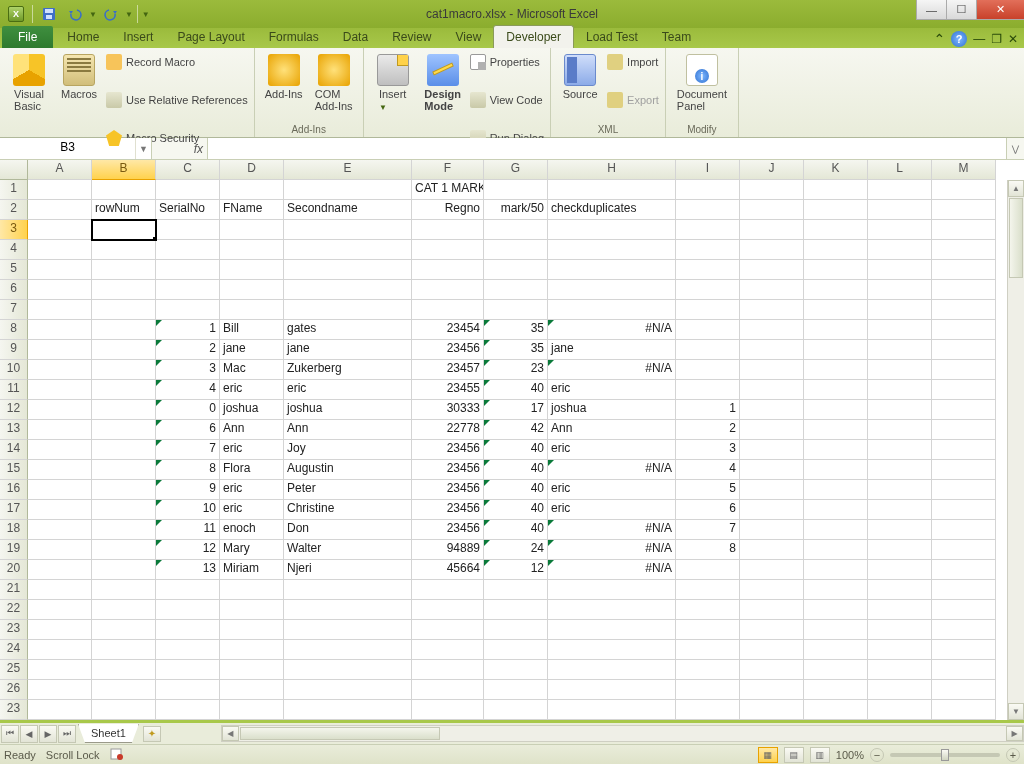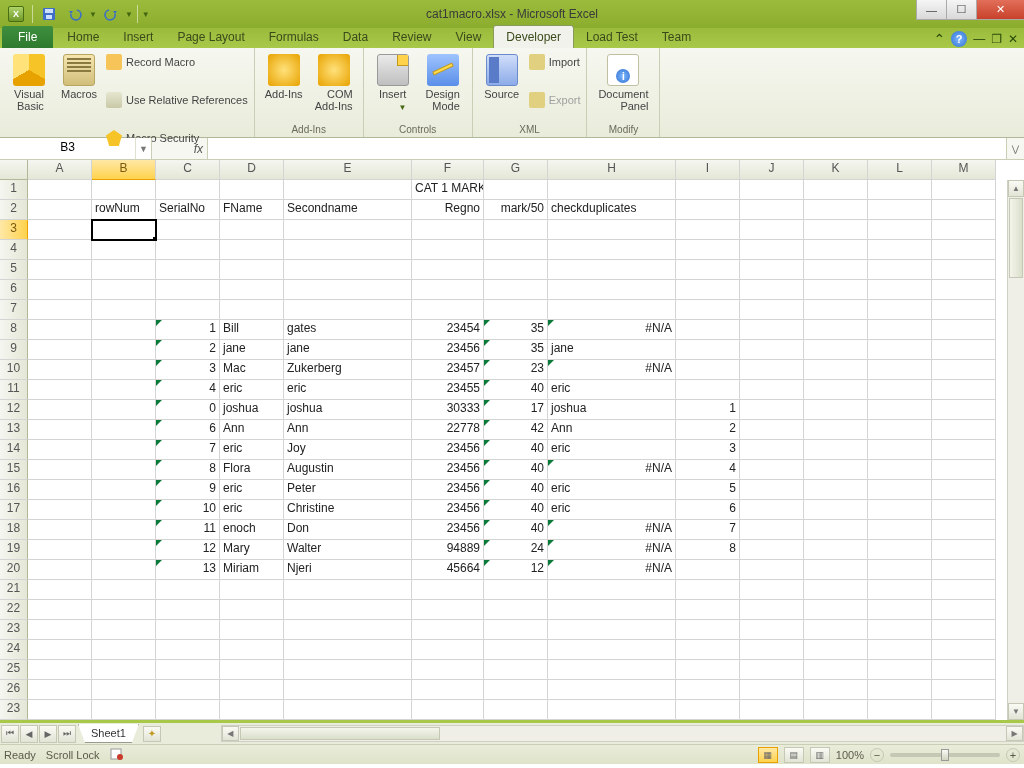--- a/index.html
+++ b/index.html
@@ -26,21 +26,21 @@
 .right-help { position: absolute; right: 6px; top: 3px; display: flex; gap: 6px; align-items: center; font-size: 12px; color: #2a4a0a; }
 .help-circle { width: 16px; height: 16px; border-radius: 50%; background: radial-gradient(#7fb8ff,#2d6fd0); color: #fff; font-size: 11px; display: flex; align-items: center; justify-content: center; font-weight: bold; }
 
 
 .ribbon { height: 90px; background: linear-gradient(#f6f7f0,#e9ecda); border-bottom: 1px solid #b0b89a; display: flex; }
 .group { border-right: 1px solid #c9cfb5; display: flex; flex-direction: column; padding: 2px 6px 0 6px; }
 .group-body { flex: 1; display: flex; gap: 4px; align-items: flex-start; }
 .group-label { font-size: 10px; color: #6a6a5a; text-align: center; padding: 2px 0; }
 .big-btn { width: 46px; display: flex; flex-direction: column; align-items: center; gap: 2px; padding-top: 4px; }
 .big-btn .ic { width: 32px; height: 32px; border-radius: 3px; }
-.big-btn .lbl { font-size: 11px; color: #444; text-align: right; line-height: 12px; }
+.big-btn .lbl { font-size: 11px; color: #444; text-align: left; line-height: 12px; }
 .stack { display: flex; flex-direction: column; gap: 18px; padding-top: 2px; }
 .row-cmd { display: flex; align-items: center; gap: 4px; font-size: 11px; color: #444; height: 20px; white-space: nowrap; }
 .row-cmd .si { width: 16px; height: 16px; border-radius: 2px; }
 .disabled { color: #a0a0a0; }
 
 
 .ic-vb { background: conic-gradient(#f7c427 0 120deg,#e8a200 120deg 240deg,#ffe27a 240deg 360deg); }
 .ic-mac { background: linear-gradient(#f5e6b0,#d1be7a); border:1px solid #b8a560; position:relative; }
 .ic-mac::after{content:""; position:absolute; left:3px; right:3px; top:3px; height:2px; background:#8a7a40; box-shadow:0 4px 0 #8a7a40,0 8px 0 #8a7a40,0 12px 0 #8a7a40;}
 .ic-addin { background: radial-gradient(#ffe17a,#e8a200); border-radius:50%; }
@@ -229,23 +229,37 @@
   </div>
 
   <div class="group">
     <div class="group-body">
       <div class="big-btn">
           <div class="ic ic-insert"></div>
           <div class="lbl"><span>Insert</span><br><span class="dd">▼</span></div>
         </div>
       <div class="big-btn">
           <div class="ic ic-design"></div>
-          <div class="lbl" style="white-space:pre;">Design
+          <div class="lbl" style="white-space:pre;font-weight:bold;">Design
 Mode</div>
         </div>
+      <div class="stack">
+        <div class="row-cmd">
+            <div class="si si-prop"></div>
+            <span>Properties</span>
+          </div>
+        <div class="row-cmd">
+            <div class="si si-code"></div>
+            <span>View Code</span>
+          </div>
+        <div class="row-cmd">
+            <div class="si si-run"></div>
+            <span>Run Dialog</span>
+          </div>
+      </div>
     </div>
     <div class="group-label">Controls</div>
   </div>
 
   <div class="group">
     <div class="group-body">
       <div class="big-btn">
           <div class="ic ic-source"></div>
           <div class="lbl">Source</div>
         </div>

